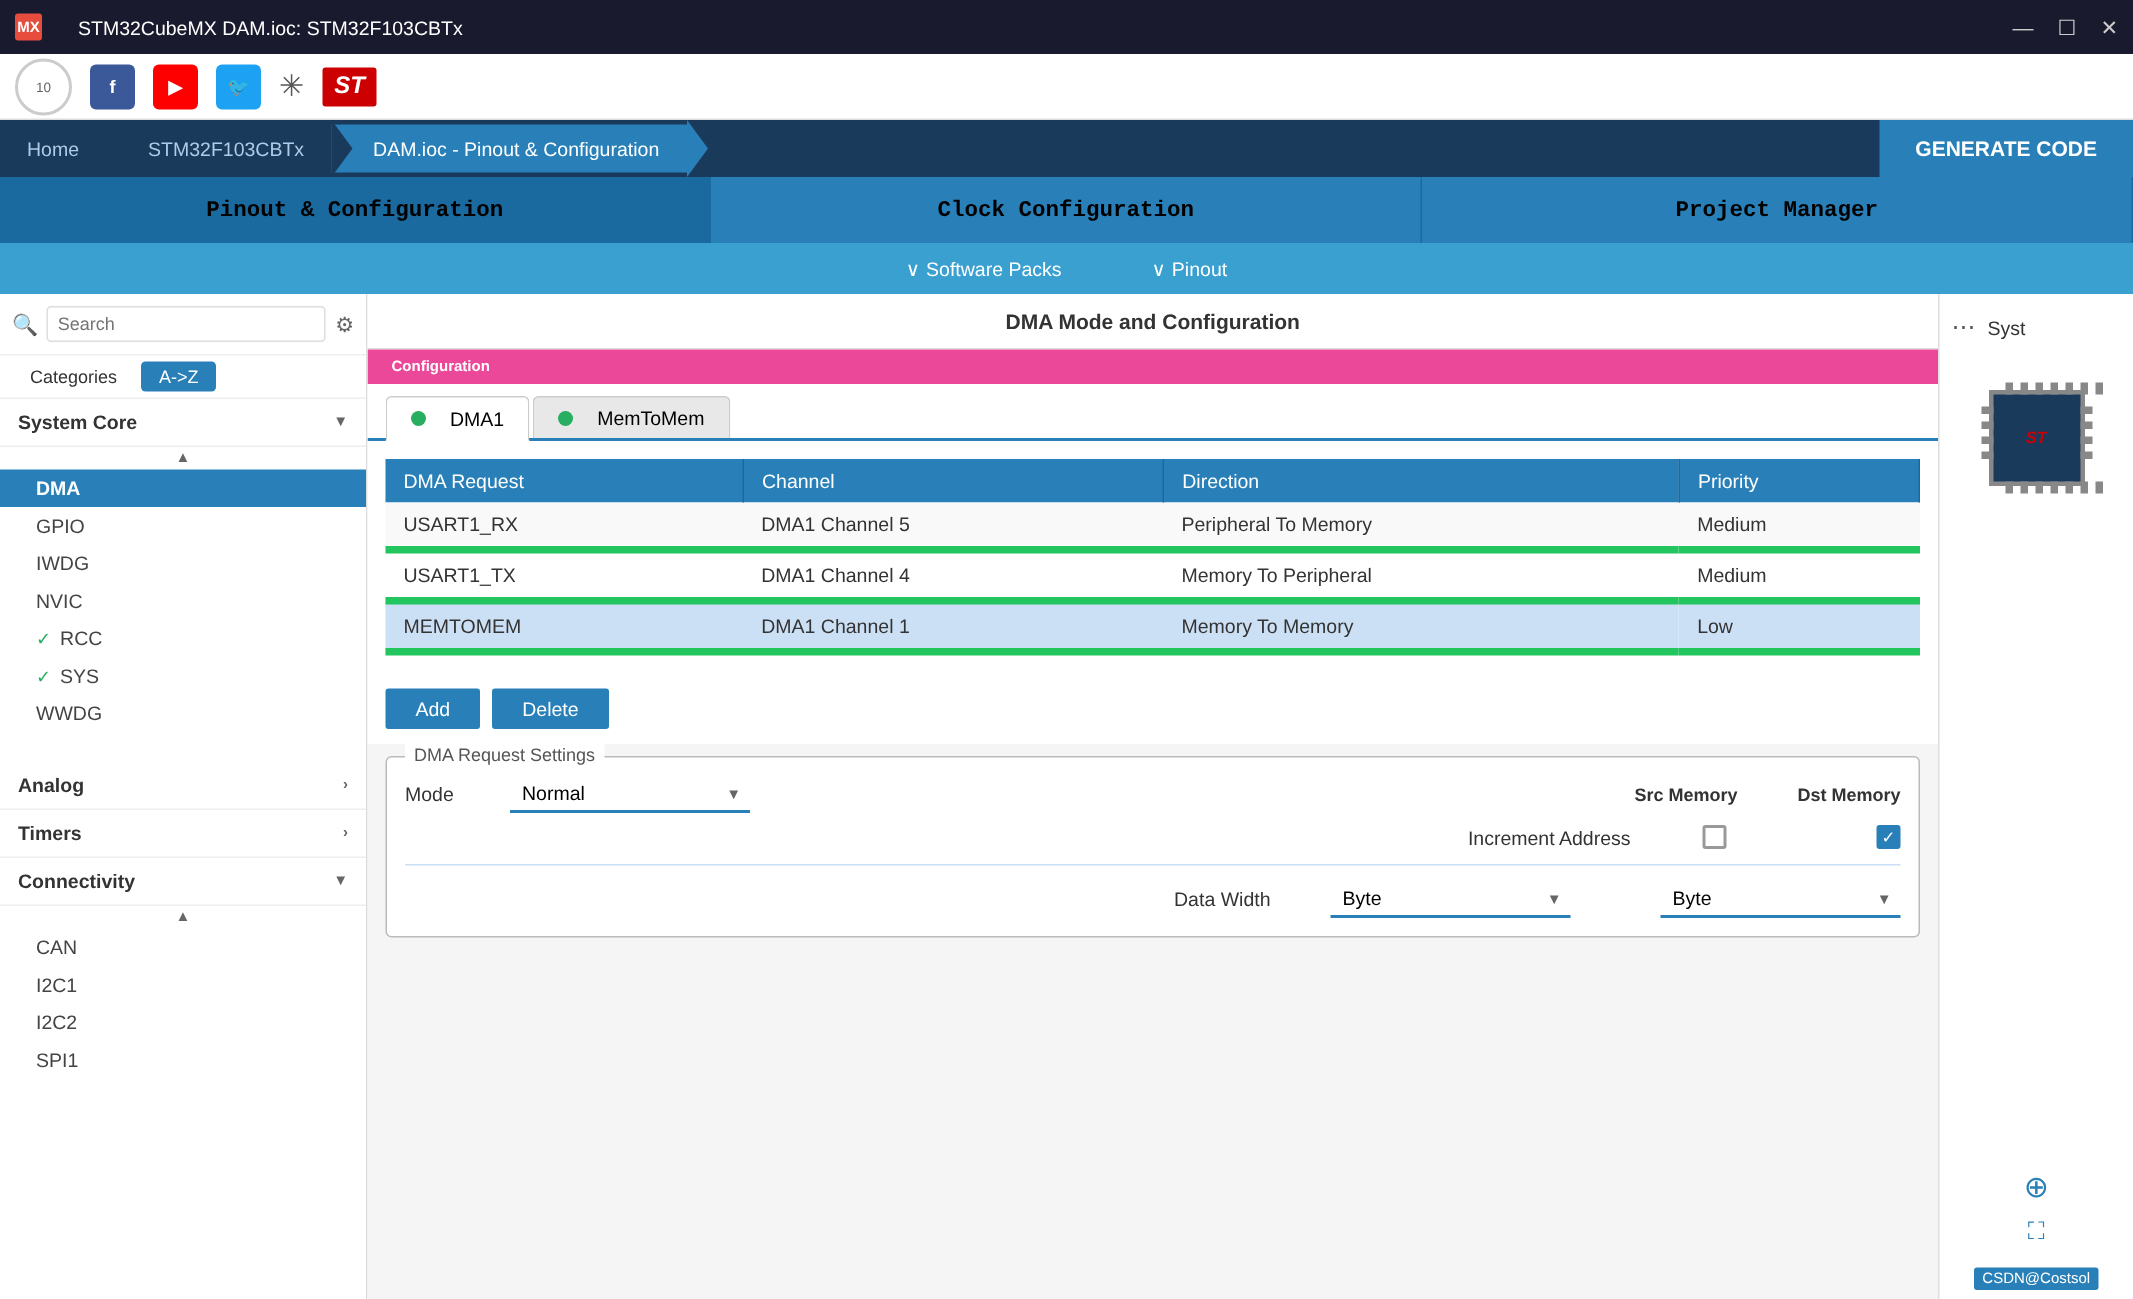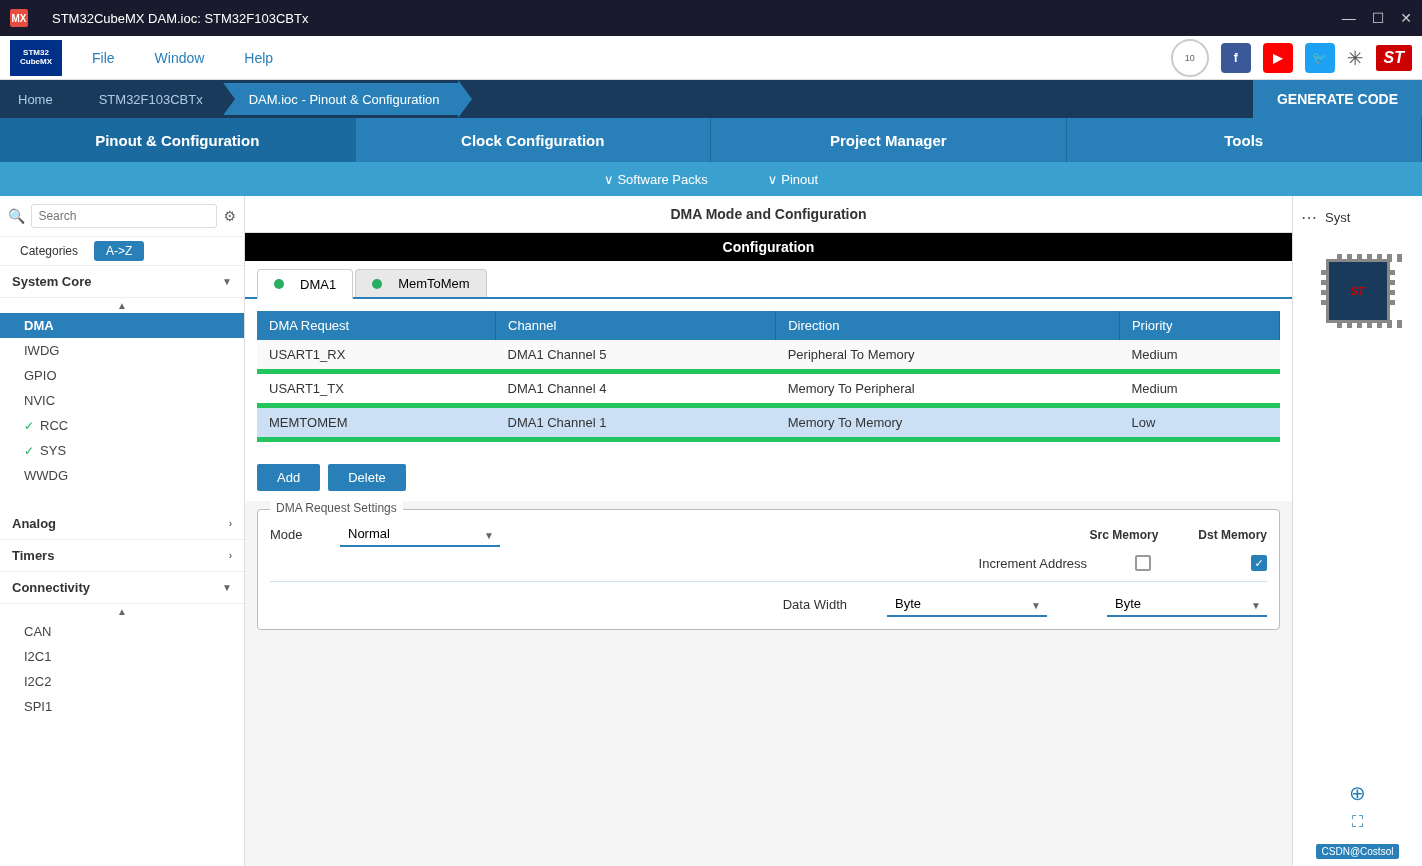--- a/index.html
+++ b/index.html
@@ -92,25 +92,26 @@
     .main-tabs {
       background: #2980b9;
       height: 44px;
       display: flex;
     }
     .main-tab {
       flex: 1;
       display: flex;
       align-items: center;
       justify-content: center;
-      color: #ffffff;
+      color: #000000;
       font-size: 15px;
       font-weight: bold;
       cursor: pointer;
       border-right: 1px solid #1a6aa0;
+      font-family: Liberation Mono, monospace;
     }
     .main-tab.active { background: #1a6aa0; }
 
     
     .sub-tabs {
       background: #3aa0d0;
       height: 34px;
       display: flex;
       align-items: center;
       justify-content: center;
@@ -207,26 +208,25 @@
     .panel-title {
       background: white;
       padding: 10px 16px;
       font-size: 14px;
       font-weight: bold;
       color: #333;
       text-align: center;
       border-bottom: 1px solid #ddd;
     }
     .config-section {
-      background: #000000;
+      background: #ec4899;
       color: white;
       padding: 6px 16px;
-      font-size: 14px;
+      font-size: 10px;
       font-weight: bold;
-      text-align: center;
     }
 
     
     .dma-tabs {
       background: white;
       padding: 8px 12px 0;
       display: flex;
       gap: 2px;
       border-bottom: 2px solid #2980b9;
     }
@@ -438,35 +438,20 @@
     <span class="title-bar-title">STM32CubeMX DAM.ioc: STM32F103CBTx</span>
   </div>
   <div class="title-bar-controls">
     <span>—</span>
     <span>☐</span>
     <span>✕</span>
   </div>
 </div>
 
 <div class="menu-bar">
-  <div class="menu-bar-left">
-    <div class="logo-area">
-      <div class="logo-box">
-        <div>
-          <div style="font-size:8px;font-weight:bold;">STM32</div>
-          <div style="font-size:8px;font-weight:bold;">CubeMX</div>
-        </div>
-      </div>
-    </div>
-    <div class="menu-items">
-      <span class="menu-item">File</span>
-      <span class="menu-item">Window</span>
-      <span class="menu-item">Help</span>
-    </div>
-  </div>
   <div class="menu-bar-right">
     <div style="width:38px;height:38px;border:2px solid #ccc;border-radius:50%;display:flex;align-items:center;justify-content:center;">
       <span style="font-size:9px;text-align:center;color:#666;">10</span>
     </div>
     <div class="social-icon social-fb">f</div>
     <div class="social-icon social-yt">▶</div>
     <div class="social-icon social-tw">🐦</div>
     <div style="font-size:20px;color:#555;cursor:pointer;">✳</div>
     <div class="st-logo"><em>ST</em></div>
   </div>
@@ -486,21 +471,20 @@
     <div class="nav-arrow"></div>
   </div>
   <div class="nav-spacer"></div>
   <button class="generate-btn">GENERATE CODE</button>
 </div>
 
 <div class="main-tabs">
   <div class="main-tab active">Pinout &amp; Configuration</div>
   <div class="main-tab">Clock Configuration</div>
   <div class="main-tab">Project Manager</div>
-  <div class="main-tab">Tools</div>
 </div>
 
 <div class="sub-tabs">
   <div class="sub-tab">
     <span>∨</span>
     <span>Software Packs</span>
   </div>
   <div class="sub-tab">
     <span>∨</span>
     <span>Pinout</span>
@@ -523,24 +507,24 @@
     <div class="section-header">
       <span>System Core</span>
       <span class="chevron">▼</span>
     </div>
     <div class="sidebar-scroll-indicator">▲</div>
 
     <div class="sidebar-item active">
       <span>DMA</span>
     </div>
     <div class="sidebar-item">
+      <span>GPIO</span>
+    </div>
+    <div class="sidebar-item">
       <span>IWDG</span>
-    </div>
-    <div class="sidebar-item">
-      <span>GPIO</span>
     </div>
     <div class="sidebar-item">
       <span>NVIC</span>
     </div>
     <div class="sidebar-item">
       <span class="check">✓</span>
       <span>RCC</span>
     </div>
     <div class="sidebar-item">
       <span class="check">✓</span>

